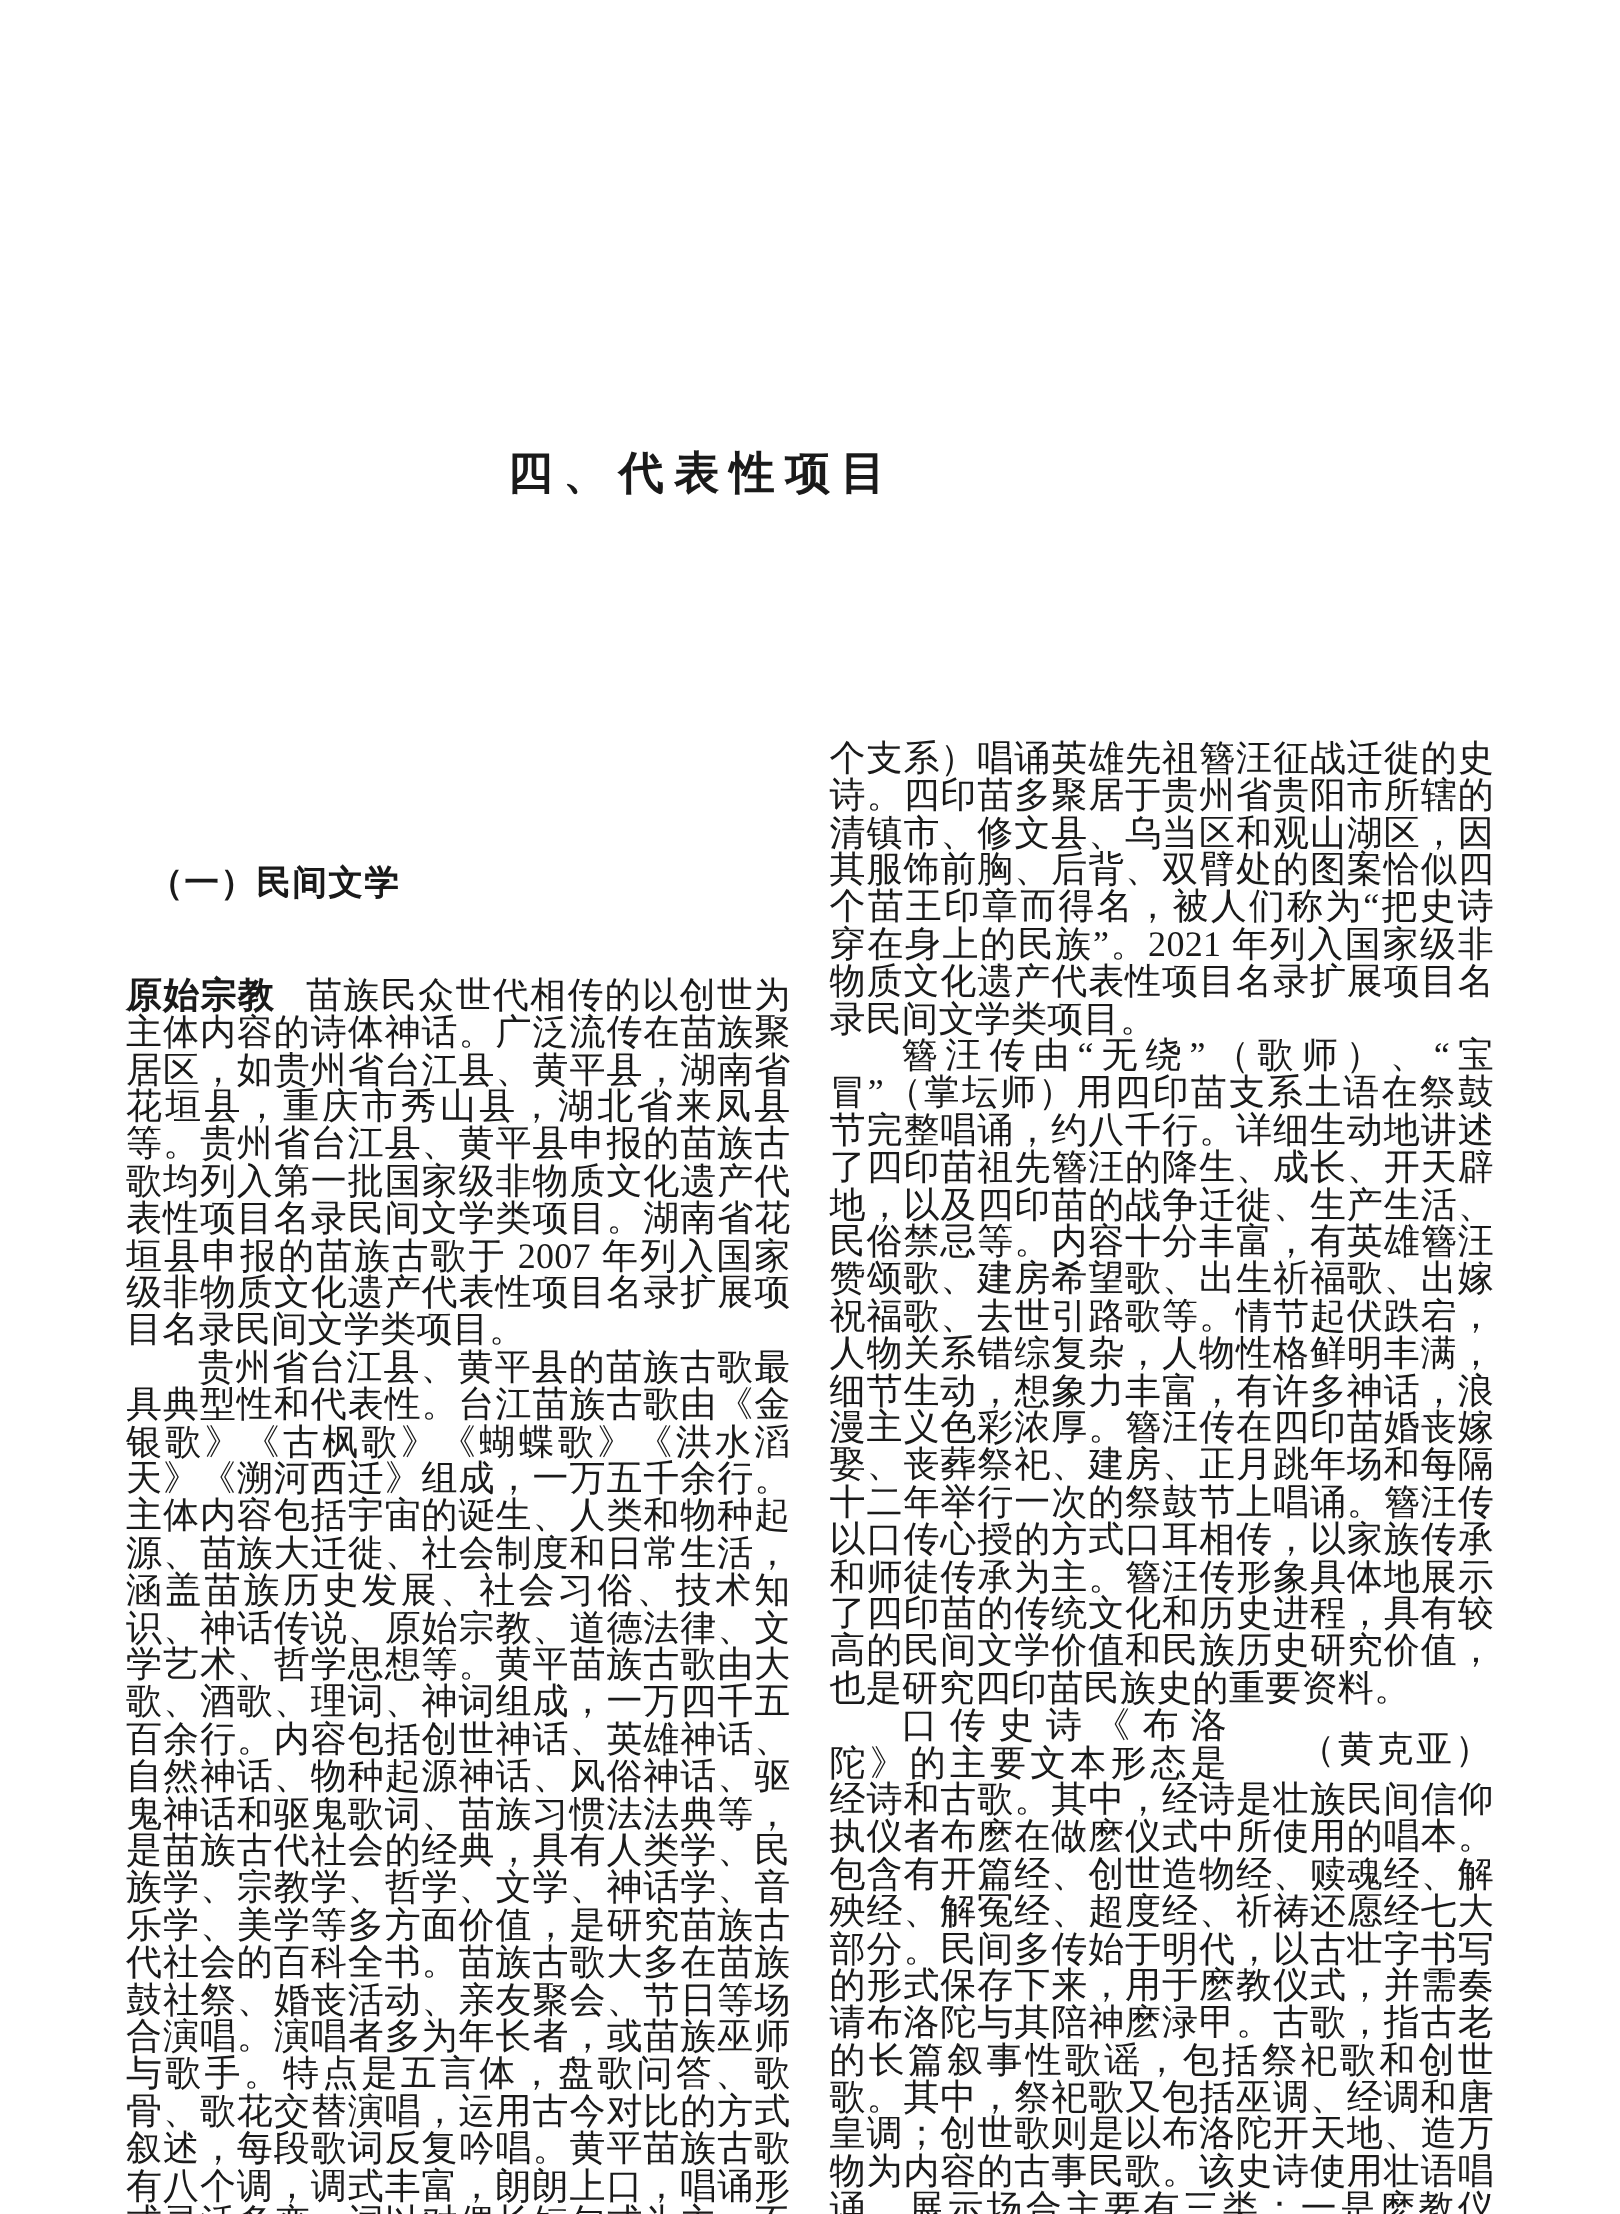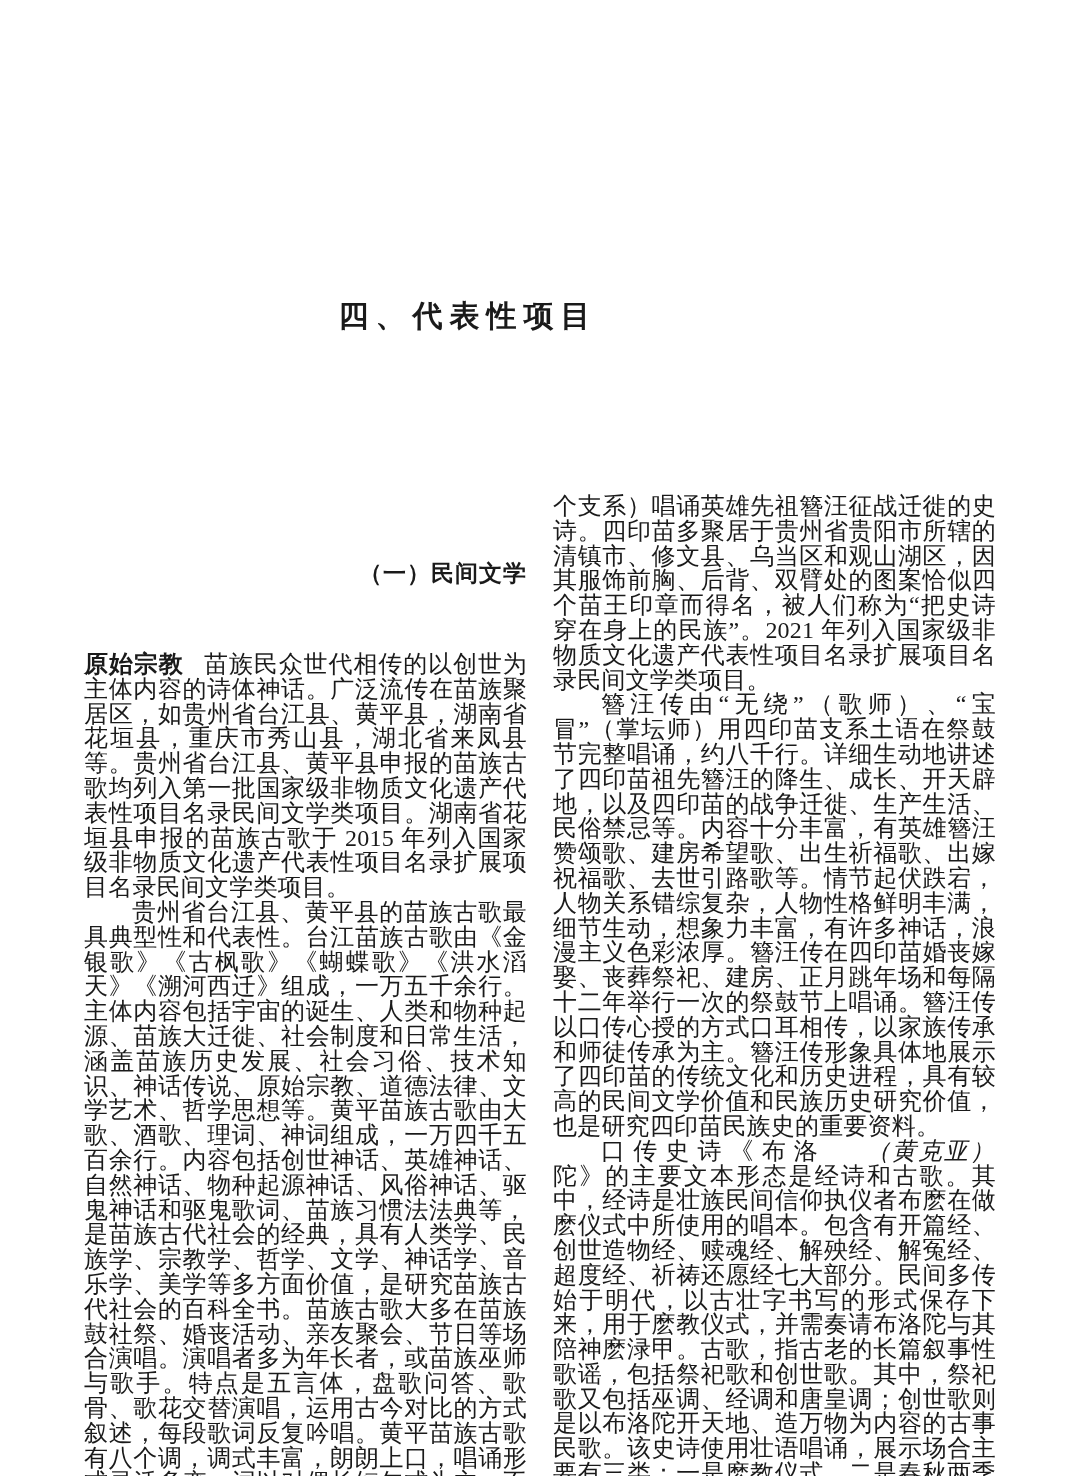--- a/index.html
+++ b/index.html
@@ -24,22 +24,22 @@
     font-weight: 700;
     font-size: 30px;
     line-height: 38px;
     letter-spacing: 7px;
   }
   .section-heading {
     position: absolute;
     top: 558px;
     left: 84px;
     width: 443px;
-    margin: 0;
-    text-align: right;
+    margin: 15px;
+    text-align: left;
     font-family: "Liberation Sans", "DejaVu Sans", sans-serif;
     font-weight: 700;
     font-size: 23px;
     line-height: 31px;
     letter-spacing: 1px;
   }
   .column {
     position: absolute;
     width: 443px;
     font-size: 24px;
@@ -52,34 +52,34 @@
   .para { margin: 0; }
   .para.indent { text-indent: 2em; }
   .para + .para.entry { margin-top: 6px; }
   .headword {
     font-family: "Liberation Sans", "DejaVu Sans", sans-serif;
     font-weight: 700;
     margin-right: 0.85em;
   }
   .attribution {
     float: right;
-    font-style: italic;
     letter-spacing: 2px;
+    margin-top: 16px;
   }
 </style>
 </head>
 <body>
 
 <div>
   <h1 class="page-title">四、代表性项目</h1>
 
   <h2 class="section-heading">（一）民间文学</h2>
 
   <div class="column column-left">
-      <p class="para entry"><span class="headword">原始宗教</span><span>苗族民众世代相传的以创世为主体内容的诗体神话。广泛流传在苗族聚居区，如贵州省台江县、黄平县，湖南省花垣县，重庆市秀山县，湖北省来凤县等。贵州省台江县、黄平县申报的苗族古歌均列入第一批国家级非物质文化遗产代表性项目名录民间文学类项目。湖南省花垣县申报的苗族古歌于 2015 年列入国家级非物质文化遗产代表性项目名录扩展项目名录民间文学类项目。</span></p>
+      <p class="para entry"><span class="headword">原始宗教</span><span>苗族民众世代相传的以创世为主体内容的诗体神话。广泛流传在苗族聚居区，如贵州省台江县、黄平县，湖南省花垣县，重庆市秀山县，湖北省来凤县等。贵州省台江县、黄平县申报的苗族古歌均列入第一批国家级非物质文化遗产代表性项目名录民间文学类项目。湖南省花垣县申报的苗族古歌于 2007 年列入国家级非物质文化遗产代表性项目名录扩展项目名录民间文学类项目。</span></p>
       <p class="para indent"><span>贵州省台江县、黄平县的苗族古歌最具典型性和代表性。台江苗族古歌由《金银歌》《古枫歌》《蝴蝶歌》《洪水滔天》《溯河西迁》组成，一万五千余行。主体内容包括宇宙的诞生、人类和物种起源、苗族大迁徙、社会制度和日常生活，涵盖苗族历史发展、社会习俗、技术知识、神话传说、原始宗教、道德法律、文学艺术、哲学思想等。黄平苗族古歌由大歌、酒歌、理词、神词组成，一万四千五百余行。内容包括创世神话、英雄神话、自然神话、物种起源神话、风俗神话、驱鬼神话和驱鬼歌词、苗族习惯法法典等，是苗族古代社会的经典，具有人类学、民族学、宗教学、哲学、文学、神话学、音乐学、美学等多方面价值，是研究苗族古代社会的百科全书。苗族古歌大多在苗族鼓社祭、婚丧活动、亲友聚会、节日等场合演唱。演唱者多为年长者，或苗族巫师与歌手。特点是五言体，盘歌问答、歌骨、歌花交替演唱，运用古今对比的方式叙述，每段歌词反复吟唱。黄平苗族古歌有八个调，调式丰富，朗朗上口，唱诵形式灵活多变，词以对偶长短句式为主，不讲究押韵，只讲押调。苗族古歌的传播有口头演述和抄本流传两种形式。近代以来，手抄本和方块苗文记载本被焚烧殆尽，但苗族古歌靠家族传授、师徒传承、民间口传等形式代代相传。自 20 世纪初开始，苗族古歌的搜集、整理、研究已有上百年历史。</span><span class="attribution">（黄克亚）</span></p>
       <p class="para entry"><span class="headword">簪汪传</span><span>苗族古歌，原名“簪汪古歌”，是四印苗（苗族的一</span></p>
     </div>
 
   <div class="column column-right">
       <p class="para"><span>个支系）唱诵英雄先祖簪汪征战迁徙的史诗。四印苗多聚居于贵州省贵阳市所辖的清镇市、修文县、乌当区和观山湖区，因其服饰前胸、后背、双臂处的图案恰似四个苗王印章而得名，被人们称为“把史诗穿在身上的民族”。2021 年列入国家级非物质文化遗产代表性项目名录扩展项目名录民间文学类项目。</span></p>
       <p class="para indent"><span>簪汪传由“无绕”（歌师）、“宝冒”（掌坛师）用四印苗支系土语在祭鼓节完整唱诵，约八千行。详细生动地讲述了四印苗祖先簪汪的降生、成长、开天辟地，以及四印苗的战争迁徙、生产生活、民俗禁忌等。内容十分丰富，有英雄簪汪赞颂歌、建房希望歌、出生祈福歌、出嫁祝福歌、去世引路歌等。情节起伏跌宕，人物关系错综复杂，人物性格鲜明丰满，细节生动，想象力丰富，有许多神话，浪漫主义色彩浓厚。簪汪传在四印苗婚丧嫁娶、丧葬祭祀、建房、正月跳年场和每隔十二年举行一次的祭鼓节上唱诵。簪汪传以口传心授的方式口耳相传，以家族传承和师徒传承为主。簪汪传形象具体地展示了四印苗的传统文化和历史进程，具有较高的民间文学价值和民族历史研究价值，也是研究四印苗民族史的重要资料。</span><span class="attribution">（黄克亚）</span></p>
       <p class="para indent"><span>口传史诗《布洛陀》的主要文本形态是经诗和古歌。其中，经诗是壮族民间信仰执仪者布麽在做麽仪式中所使用的唱本。包含有开篇经、创世造物经、赎魂经、解殃经、解冤经、超度经、祈祷还愿经七大部分。民间多传始于明代，以古壮字书写的形式保存下来，用于麽教仪式，并需奏请布洛陀与其陪神麽渌甲。古歌，指古老的长篇叙事性歌谣，包括祭祀歌和创世歌。其中，祭祀歌又包括巫调、经调和唐皇调；创世歌则是以布洛陀开天地、造万物为内容的古事民歌。该史诗使用壮语唱诵，展示场合主要有三类：一是麽教仪式，二是春秋两季祭祀布洛陀的仪式，三是每</span></p>
     </div>
 </div>

